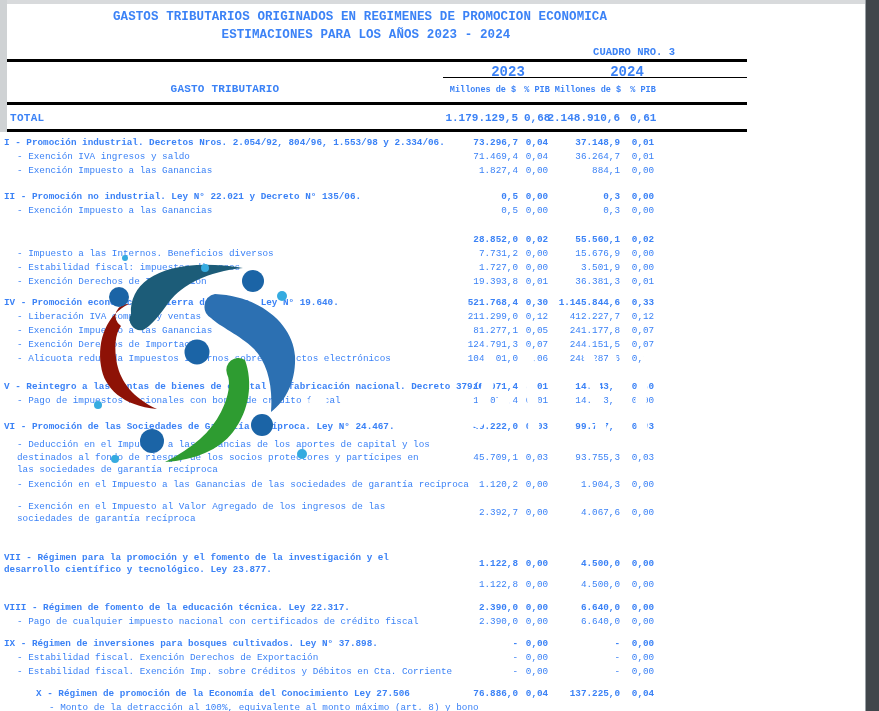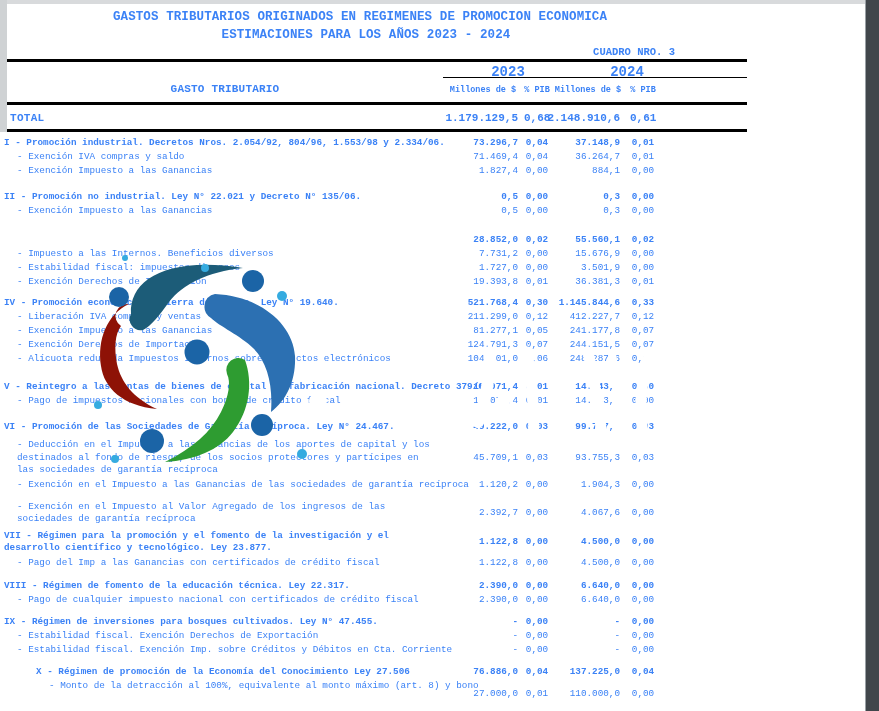--- a/index.html
+++ b/index.html
@@ -82,21 +82,21 @@
   <div id="rows">
       <div class="sec" style="">
         <div class="row head">
           <span class="lbl">I - Promoción industrial. Decretos Nros. 2.054/92, 804/96, 1.553/98 y 2.334/06.</span>
           <span class="val v1">73.296,7</span>
           <span class="val v2">0,04</span>
           <span class="val v3">37.148,9</span>
           <span class="val v4">0,01</span>
         </div>
         <div class="row">
-          <span class="lbl">- Exención IVA compras y saldo</span>
+          <span class="lbl">- Exención IVA ingresos y saldo</span>
           <span class="val v1">71.469,4</span>
           <span class="val v2">0,04</span>
           <span class="val v3">36.264,7</span>
           <span class="val v4">0,01</span>
         </div>
         <div class="row">
           <span class="lbl">- Exención Impuesto a las Ganancias</span>
           <span class="val v1">1.827,4</span>
           <span class="val v2">0,00</span>
           <span class="val v3">884,1</span>
@@ -224,30 +224,29 @@
           <span class="val v4">0,00</span>
         </div>
         <div class="row multi" style="margin-top: 8px;">
           <span class="lbl">- Exención en el Impuesto al Valor Agregado de los ingresos de las sociedades de garantía recíproca</span>
           <span class="val v1">2.392,7</span>
           <span class="val v2">0,00</span>
           <span class="val v3">4.067,6</span>
           <span class="val v4">0,00</span>
         </div>
       </div>
-      <div class="sec" style="margin-top: 2px;">
+      <div class="sec" style="margin-top: 24px;">
         <div class="row head multi">
           <span class="lbl">VII - Régimen para la promoción y el fomento de la investigación y el desarrollo científico y tecnológico. Ley 23.877.</span>
           <span class="val v1">1.122,8</span>
           <span class="val v2">0,00</span>
           <span class="val v3">4.500,0</span>
           <span class="val v4">0,00</span>
         </div>
         <div class="row">
-          <span class="lbl">- Pago del Imp a las Ganancias con certificados de crédito fiscal</span>
           <span class="val v1">1.122,8</span>
           <span class="val v2">0,00</span>
           <span class="val v3">4.500,0</span>
           <span class="val v4">0,00</span>
         </div>
       </div>
       <div class="sec" style="margin-top: 9px;">
         <div class="row head">
           <span class="lbl">VIII - Régimen de fomento de la educación técnica. Ley 22.317.</span>
           <span class="val v1">2.390,0</span>
@@ -258,21 +257,21 @@
         <div class="row">
           <span class="lbl">- Pago de cualquier impuesto nacional con certificados de crédito fiscal</span>
           <span class="val v1">2.390,0</span>
           <span class="val v2">0,00</span>
           <span class="val v3">6.640,0</span>
           <span class="val v4">0,00</span>
         </div>
       </div>
       <div class="sec" style="margin-top: 8px;">
         <div class="row head">
-          <span class="lbl">IX - Régimen de inversiones para bosques cultivados. Ley N° 47.455.</span>
+          <span class="lbl">IX - Régimen de inversiones para bosques cultivados. Ley N° 37.898.</span>
           <span class="val v1">-</span>
           <span class="val v2">0,00</span>
           <span class="val v3">-</span>
           <span class="val v4">0,00</span>
         </div>
         <div class="row">
           <span class="lbl">- Estabilidad fiscal. Exención Derechos de Exportación</span>
           <span class="val v1">-</span>
           <span class="val v2">0,00</span>
           <span class="val v3">-</span>

